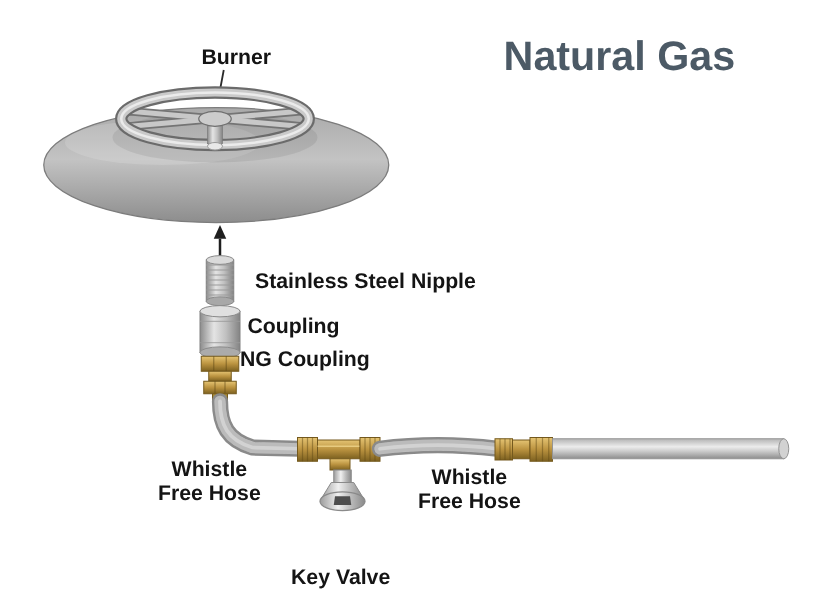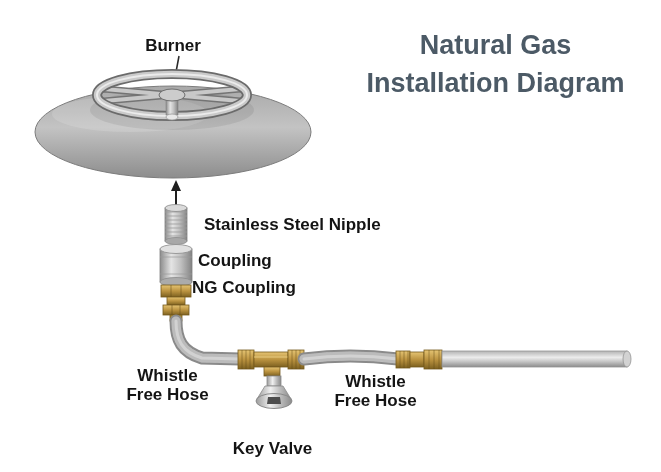--- a/index.html
+++ b/index.html
@@ -24,21 +24,21 @@
   .lbl-small { font-size: 17px; line-height: 19px; }
   .lbl-pan { color: #ffffff; margin-left: 47px; }
   .title {
     position: absolute;
     left: 330px;
     top: 26px;
     width: 331px;
     text-align: center;
     color: #4c5a66;
     font-weight: bold;
-    font-size: 27px;
+    font-size: 33px;
     line-height: 38px;
   }
 </style>
 </head>
 <body>
 
 <div class="stage">
 
   <svg width="661" height="472" viewBox="0 0 661 472">
     <defs>
@@ -184,39 +184,38 @@
     </g>
 
     <g>
       <rect x="442" y="351" width="185" height="16" fill="url(#pipeGrad)" stroke="#949494" stroke-width="0.8"></rect>
       <ellipse cx="627" cy="359" rx="4" ry="8" fill="#d2d2d2" stroke="#949494" stroke-width="0.8"></ellipse>
     </g>
   </svg>
 
   <div class="title">
     <div>Natural Gas</div>
-    <div>Installation Diagram</div>
   </div>
 
-  <div class="lbl" style="left:130px; top:36px; width:86px;">Burner</div>
+  <div class="lbl" style="left:146px; top:36px; width:86px;">Burner</div>
 
   <div class="lbl lbl-pan" style="left:272px; top:114px;">Pan</div>
 
   <div class="lbl" style="left:204px; top:215px; text-align:right;">Stainless Steel Nipple</div>
 
   <div class="lbl" style="left:198px; top:251px; text-align:right;">Coupling</div>
 
   <div class="lbl" style="left:192px; top:278px; text-align:left;">NG Coupling</div>
 
   <div class="lbl lbl-small" style="left:105px; top:366px; width:125px;">
     <div>Whistle</div>
     <div>Free Hose</div>
   </div>
 
   <div class="lbl lbl-small" style="left:313px; top:372px; width:125px;">
     <div>Whistle</div>
     <div>Free Hose</div>
   </div>
 
-  <div class="lbl lbl-small" style="left:220px; top:439px; width:105px;">Key Valve</div>
+  <div class="lbl lbl-small" style="left:220px; top:452px; width:105px;">Key Valve</div>
 
 
 </div>
 
 </body></html>

